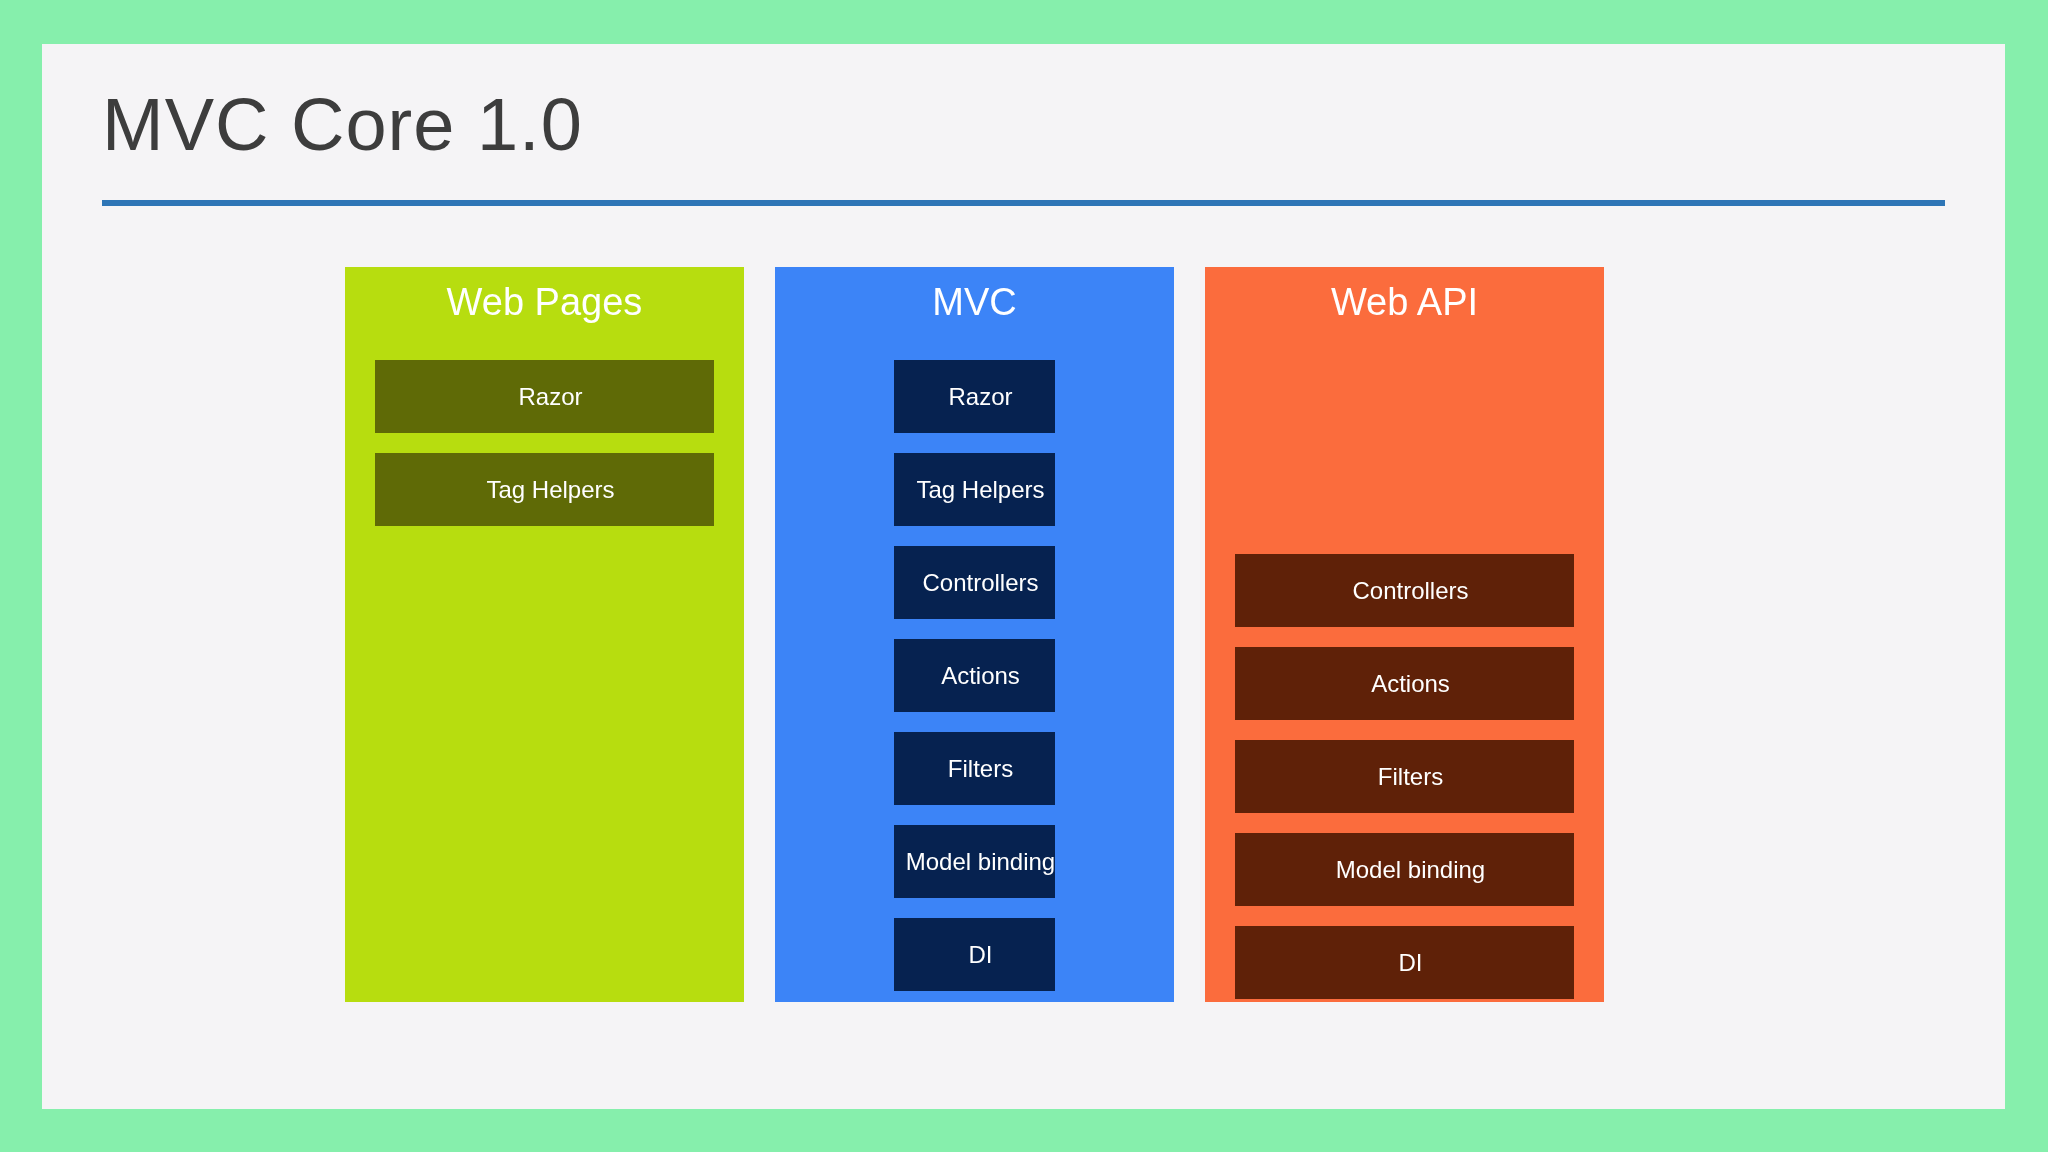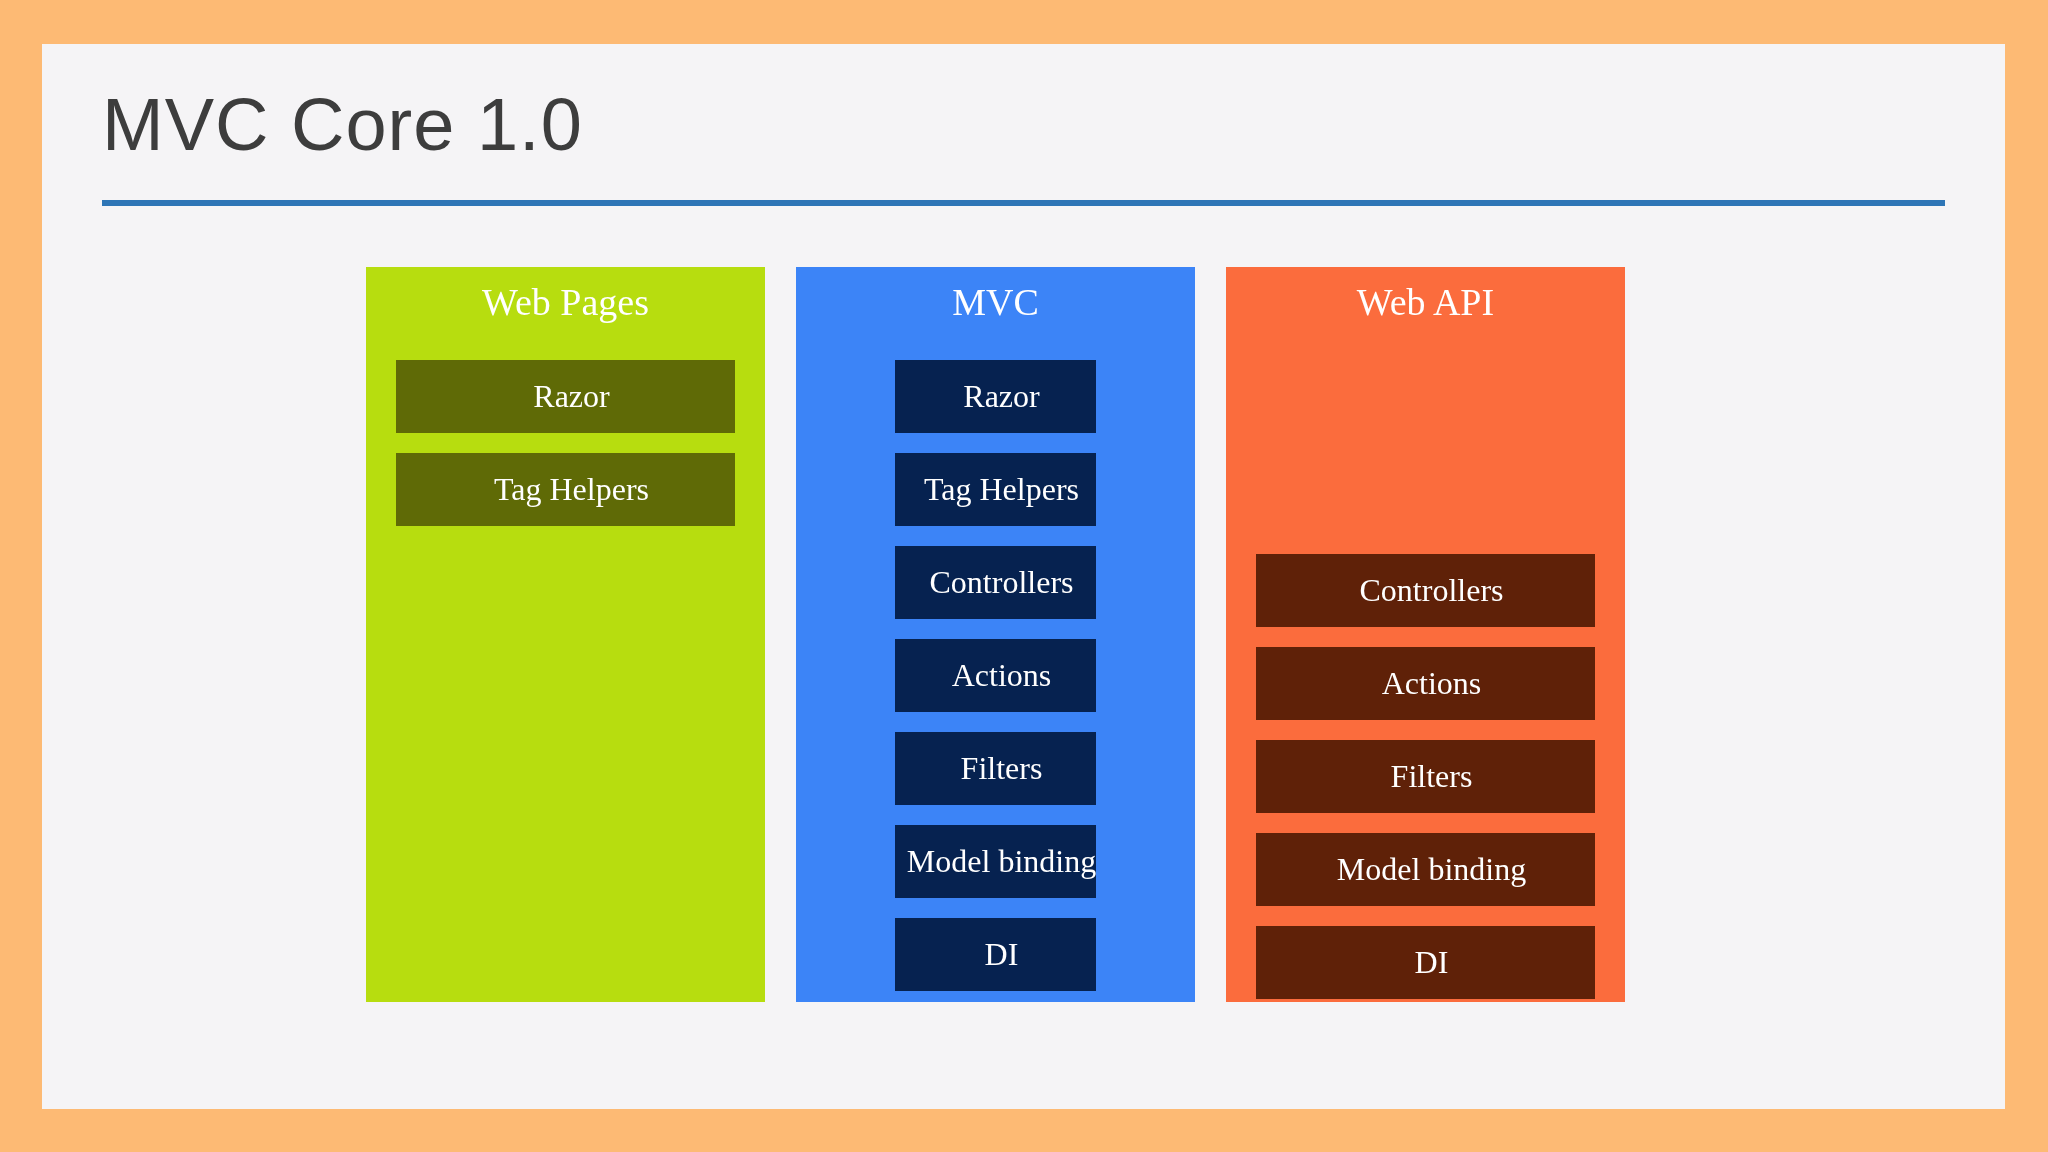--- a/index.html
+++ b/index.html
@@ -37,25 +37,24 @@
   .divider {
     position: absolute;
     left: 60px;
     top: 156px;
     width: 1843px;
     height: 6px;
     background: #2e75b6;
   }
   .columns {
     position: absolute;
-    left: 324px;
+    left: 303px;
     top: 223px;
     display: flex;
     gap: 31px;
-    font-family: Liberation Serif, serif;
   }
   .column {
     width: 399px;
     height: 735px;
     box-sizing: border-box;
     display: flex;
     flex-direction: column;
   }
   .col-header {
     height: 70px;
@@ -70,32 +69,32 @@
     display: flex;
     flex-direction: column;
     gap: 20px;
     padding: 0 30px;
   }
   .box {
     height: 73px;
     display: flex;
     align-items: center;
     justify-content: center;
-    font-size: 32px;
+    font-size: 24px;
     color: #ffffff;
     padding-left: 12px;
   }
   .slot-spacer {
     flex: none;
   }
 </style>
 </head>
 <body>
 
-<div class="stage" style="background: #fdba74;">
+<div class="stage" style="background: #86efac;">
   <div class="panel" style="background: rgb(245, 244, 246);">
     <h1 class="title" style="color: rgb(61, 61, 61);">MVC Core 1.0</h1>
     <div class="divider" style="background: rgb(46, 117, 182);"></div>
     <div class="columns">
       <section class="column" style="background: rgb(183, 221, 15);">
         <div class="col-header">Web Pages</div>
         <div class="boxes">
             <div class="box" style="background: rgb(95, 106, 6); color: rgb(255, 255, 255);">Razor</div>
             <div class="box" style="background: rgb(95, 106, 6); color: rgb(255, 255, 255);">Tag Helpers</div>
           </div>

